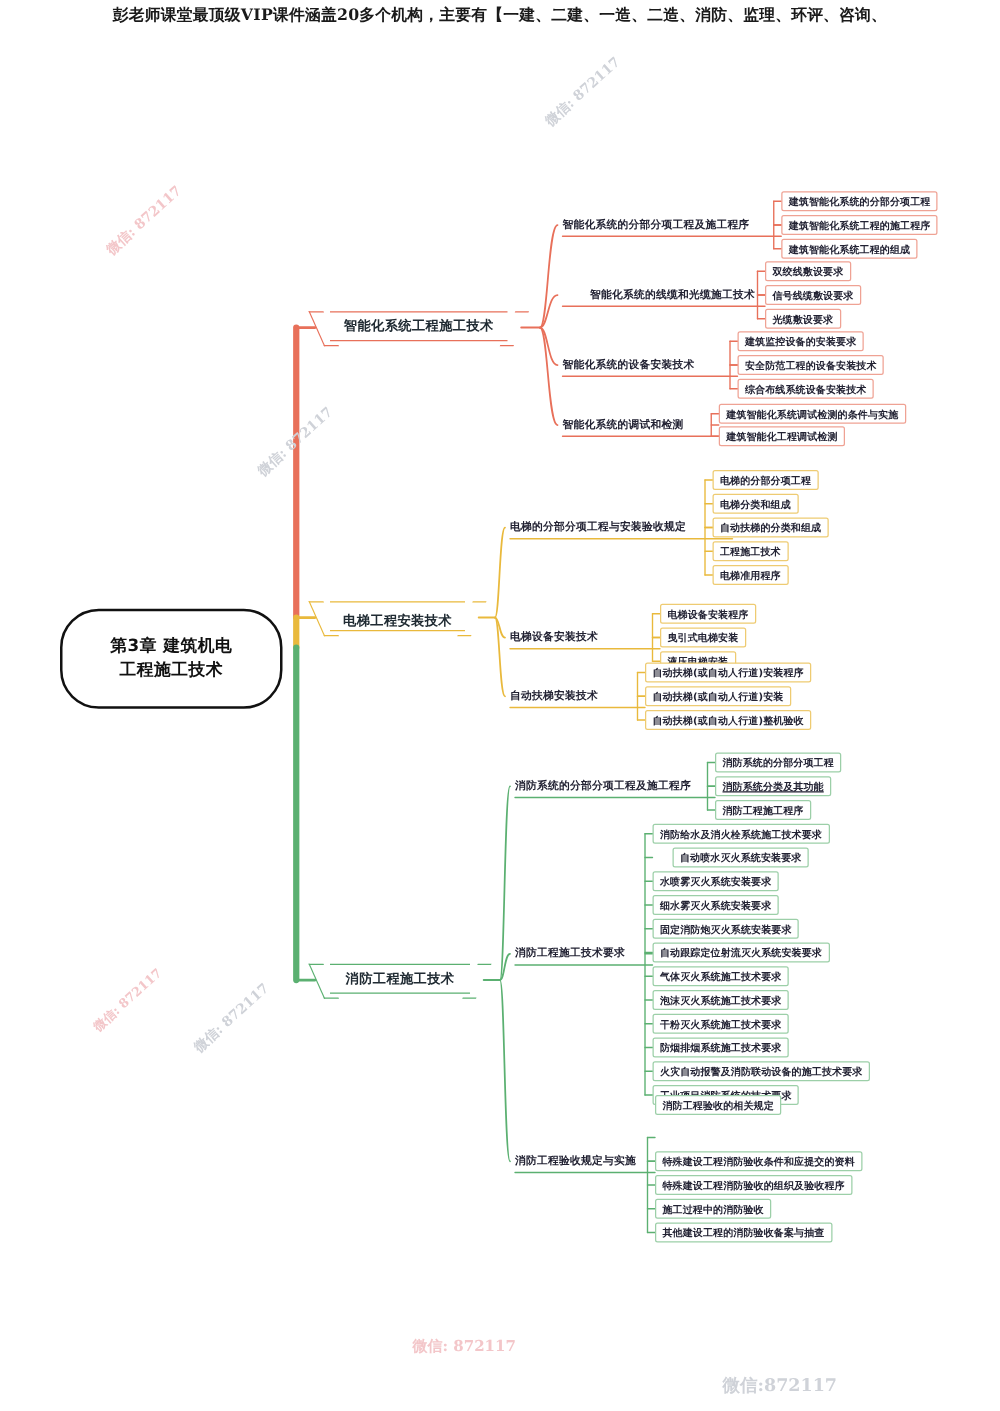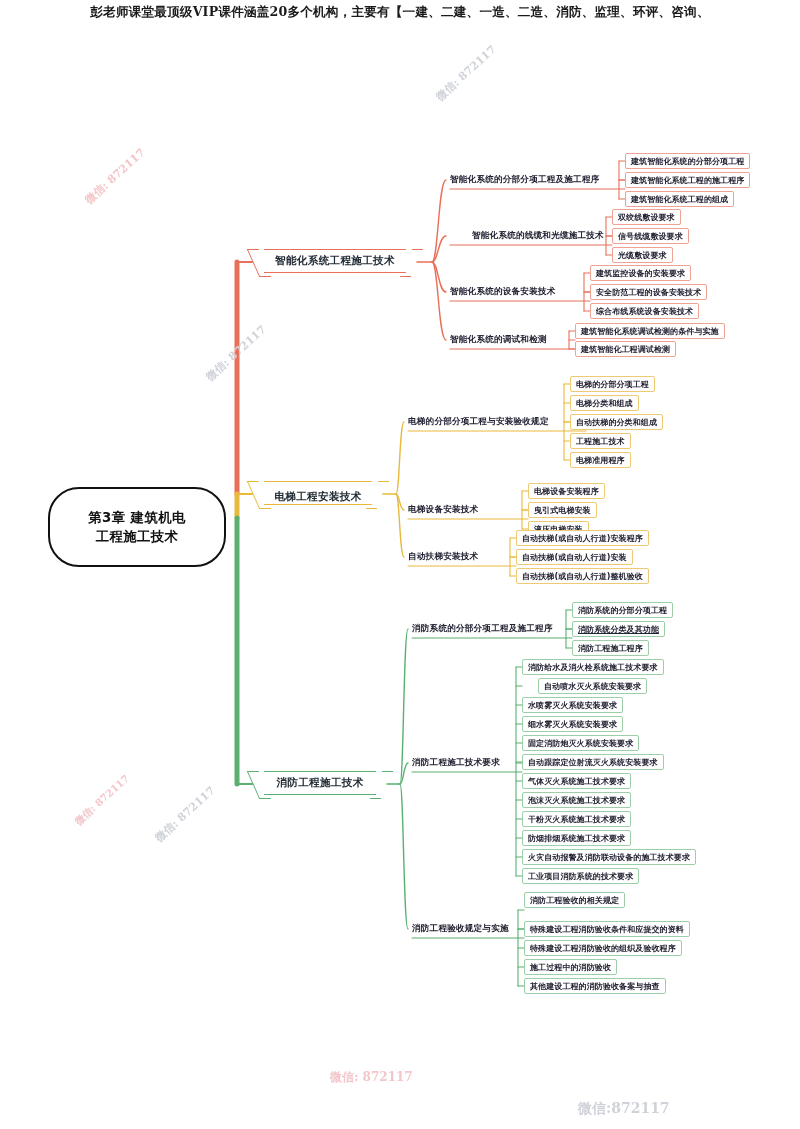--- a/index.html
+++ b/index.html
@@ -336,21 +336,21 @@
       </div>
       <div class="node l3 b-grn" style="left: 522px; top: 849px;">
         <span>火灾自动报警及消防联动设备的施工技术要求</span>
       </div>
       <div class="node l3 b-grn" style="left: 522px; top: 868px;">
         <span>工业项目消防系统的技术要求</span>
       </div>
       <div class="node l2" style="left: 412px; top: 920px; width: 112px;">
         <span>消防工程验收规定与实施</span>
       </div>
-      <div class="node l3 b-grn" style="left: 524px; top: 876px; margin-top: 16px;">
+      <div class="node l3 b-grn" style="left: 524px; top: 876px;">
         <span>消防工程验收的相关规定</span>
       </div>
       <div class="node l3 b-grn" style="left: 524px; top: 921px;">
         <span>特殊建设工程消防验收条件和应提交的资料</span>
       </div>
       <div class="node l3 b-grn" style="left: 524px; top: 940px;">
         <span>特殊建设工程消防验收的组织及验收程序</span>
       </div>
       <div class="node l3 b-grn" style="left: 524px; top: 959px;">
         <span>施工过程中的消防验收</span>

